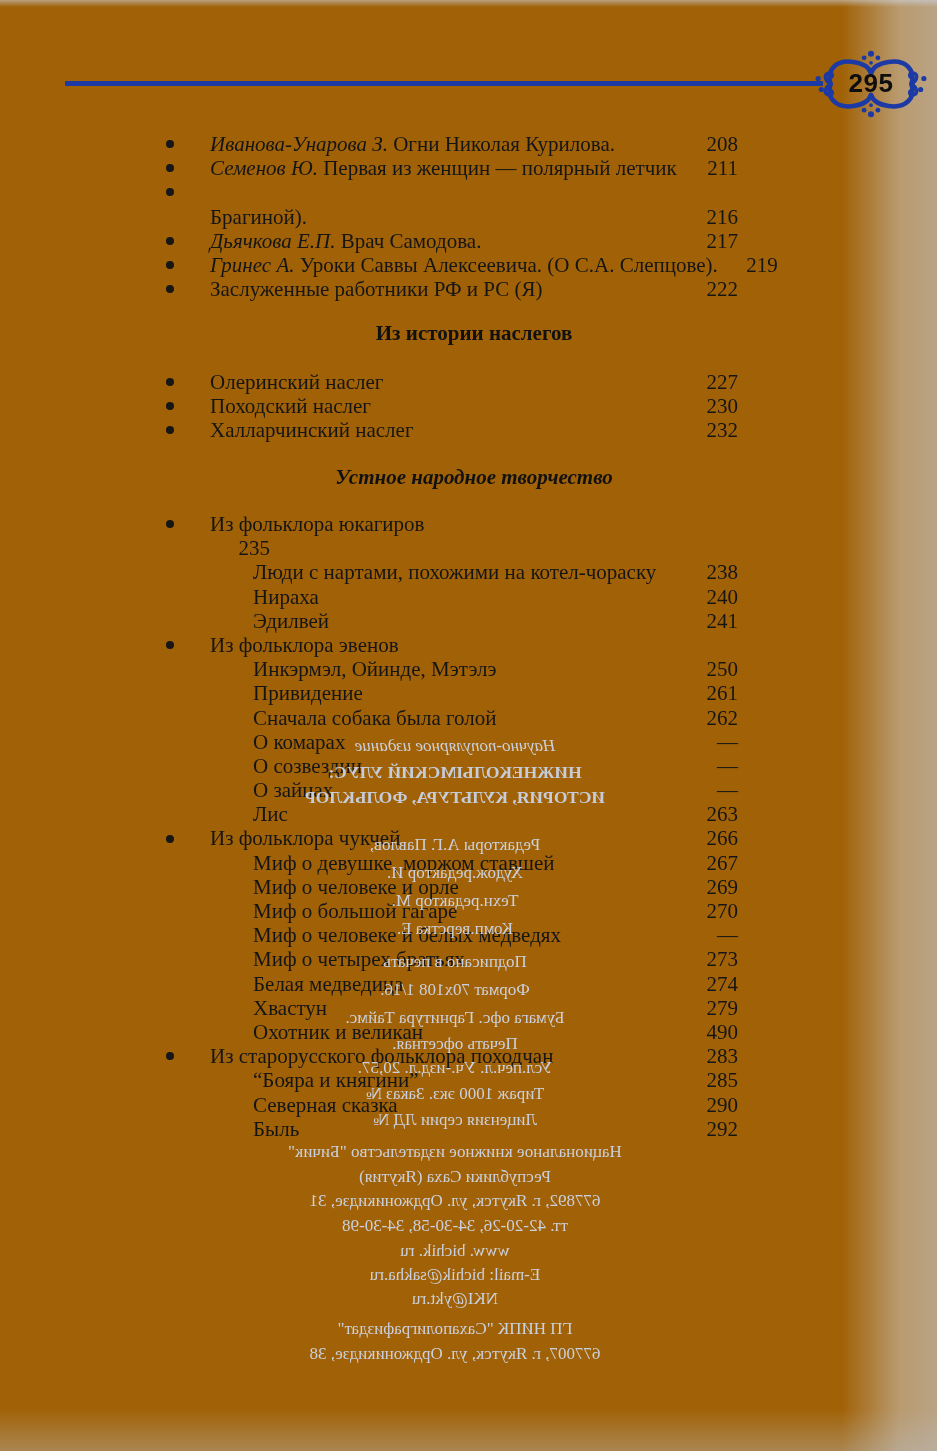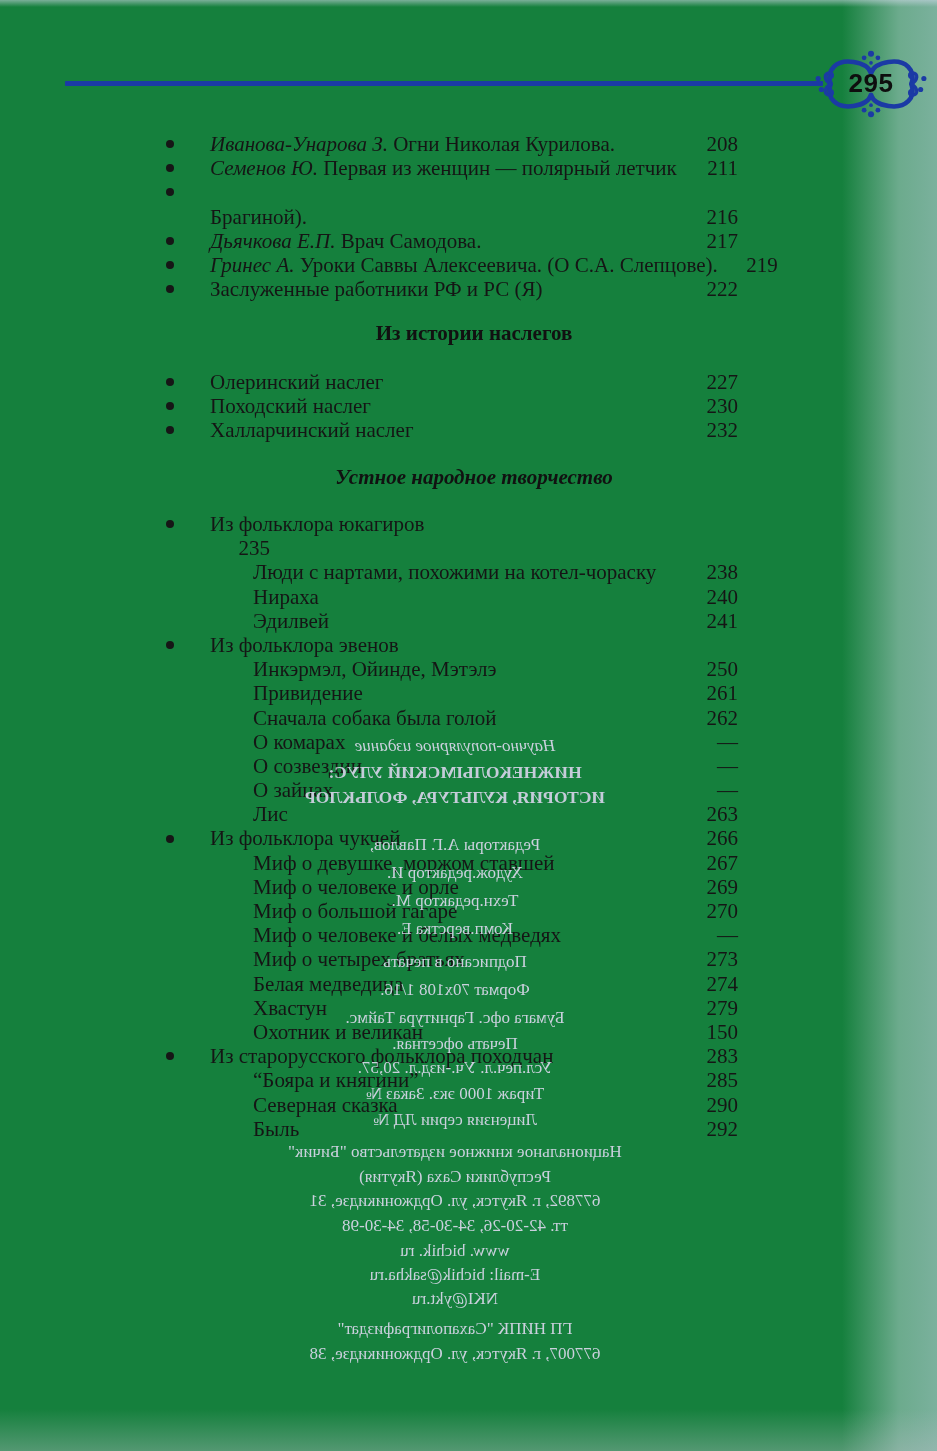--- a/index.html
+++ b/index.html
@@ -1,19 +1,19 @@
 <!DOCTYPE html>
 <html lang="ru" style="--accent: #1b3aa5;"><head>
 <meta charset="utf-8">
 <style>
   html,body{margin:0;padding:0;}
   body{background:#e9e9e9;}
   .page{
     position:relative; width:937px; height:1451px;
-    background:#15803d;
+    background:#a16207;
     font-family:"Liberation Serif", serif;
     color:#151515;
     overflow:hidden;
   }
   
   .scan-top-edge{position:absolute;top:0;left:0;right:0;height:7px;
     background:linear-gradient(180deg, rgba(205,213,228,.55), rgba(205,213,228,0));}
   .scan-right-edge{position:absolute;top:0;right:0;width:95px;height:100%;
     background:linear-gradient(90deg, rgba(222,229,240,0) 0%, rgba(214,223,238,.45) 60%, rgba(206,217,236,.55) 100%);}
   .scan-bottom-edge{position:absolute;bottom:0;left:0;right:0;height:42px;
@@ -274,21 +274,21 @@
         <span class="page-cell">274</span>
       </div>
       <div class="toc-row indent">
         <span class="bullet-cell"></span>
         <span class="title-cell">Хвастун</span>
         <span class="page-cell">279</span>
       </div>
       <div class="toc-row indent">
         <span class="bullet-cell"></span>
         <span class="title-cell">Охотник и великан</span>
-        <span class="page-cell">150</span>
+        <span class="page-cell">490</span>
       </div>
       <div class="toc-row">
         <span class="bullet-cell">
           <span class="dot"></span>
         </span>
         <span class="title-cell">Из старорусского фольклора походчан</span>
         <span class="page-cell">283</span>
       </div>
       <div class="toc-row indent">
         <span class="bullet-cell"></span>

